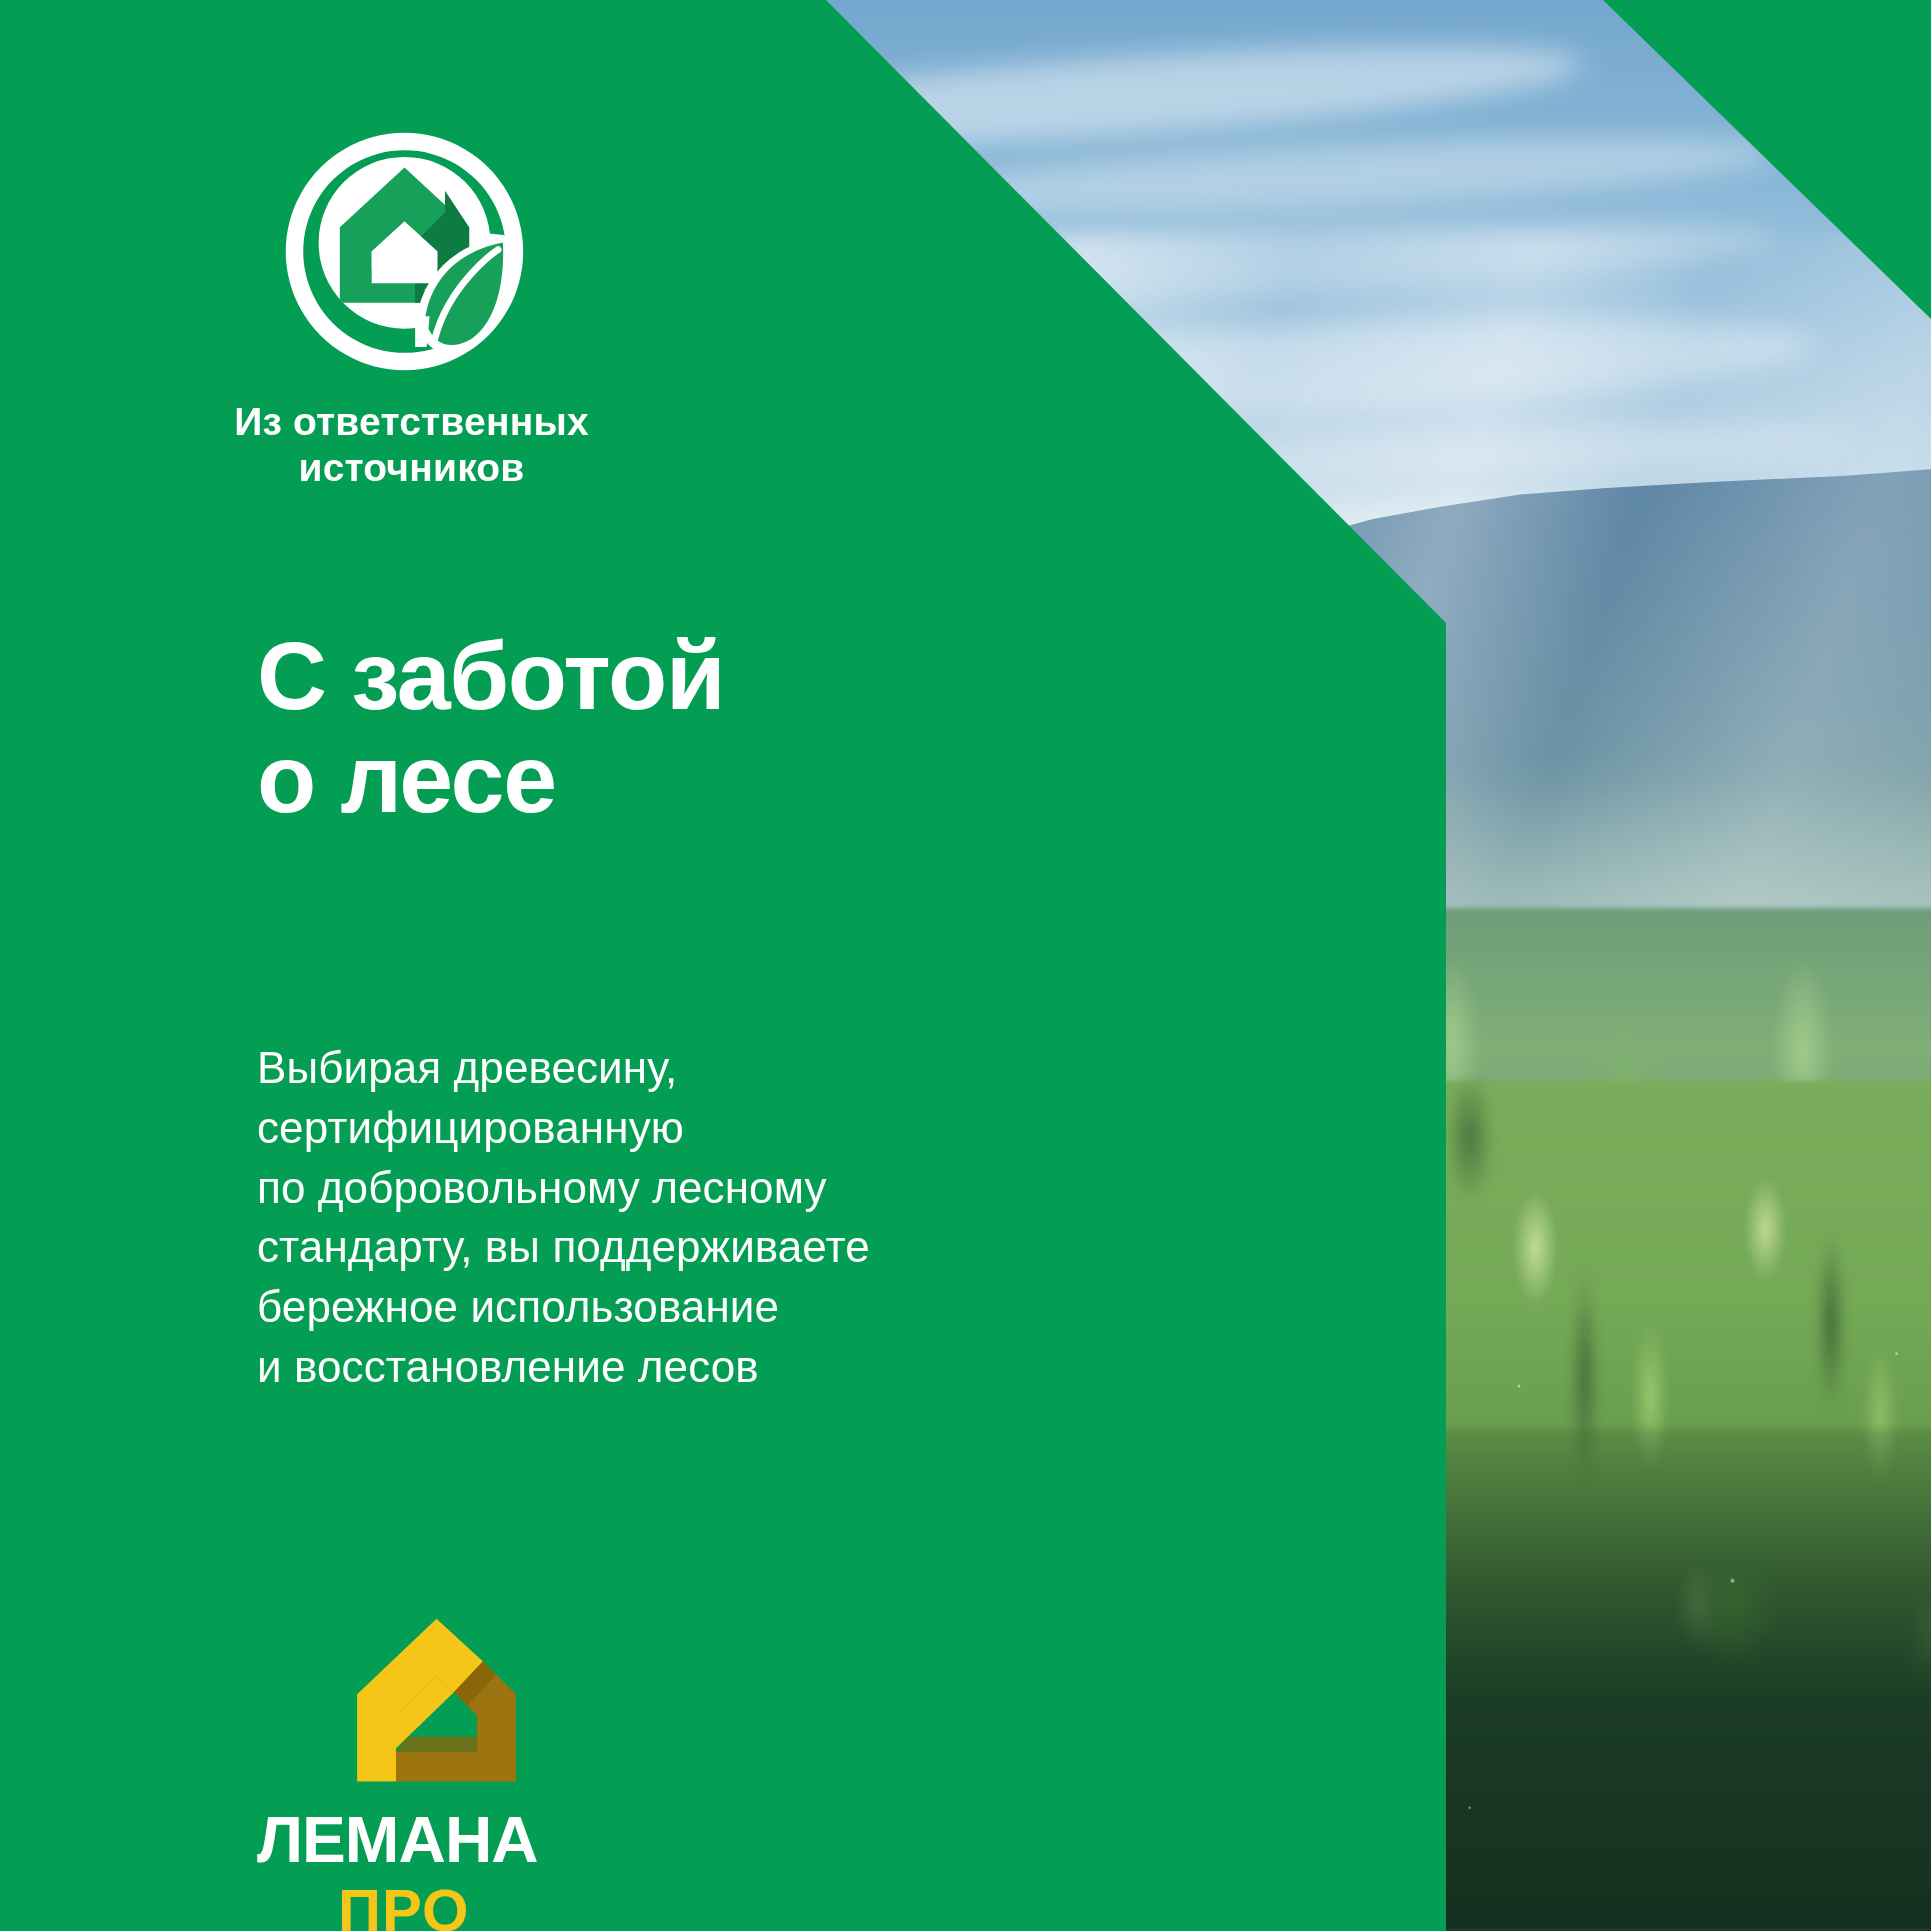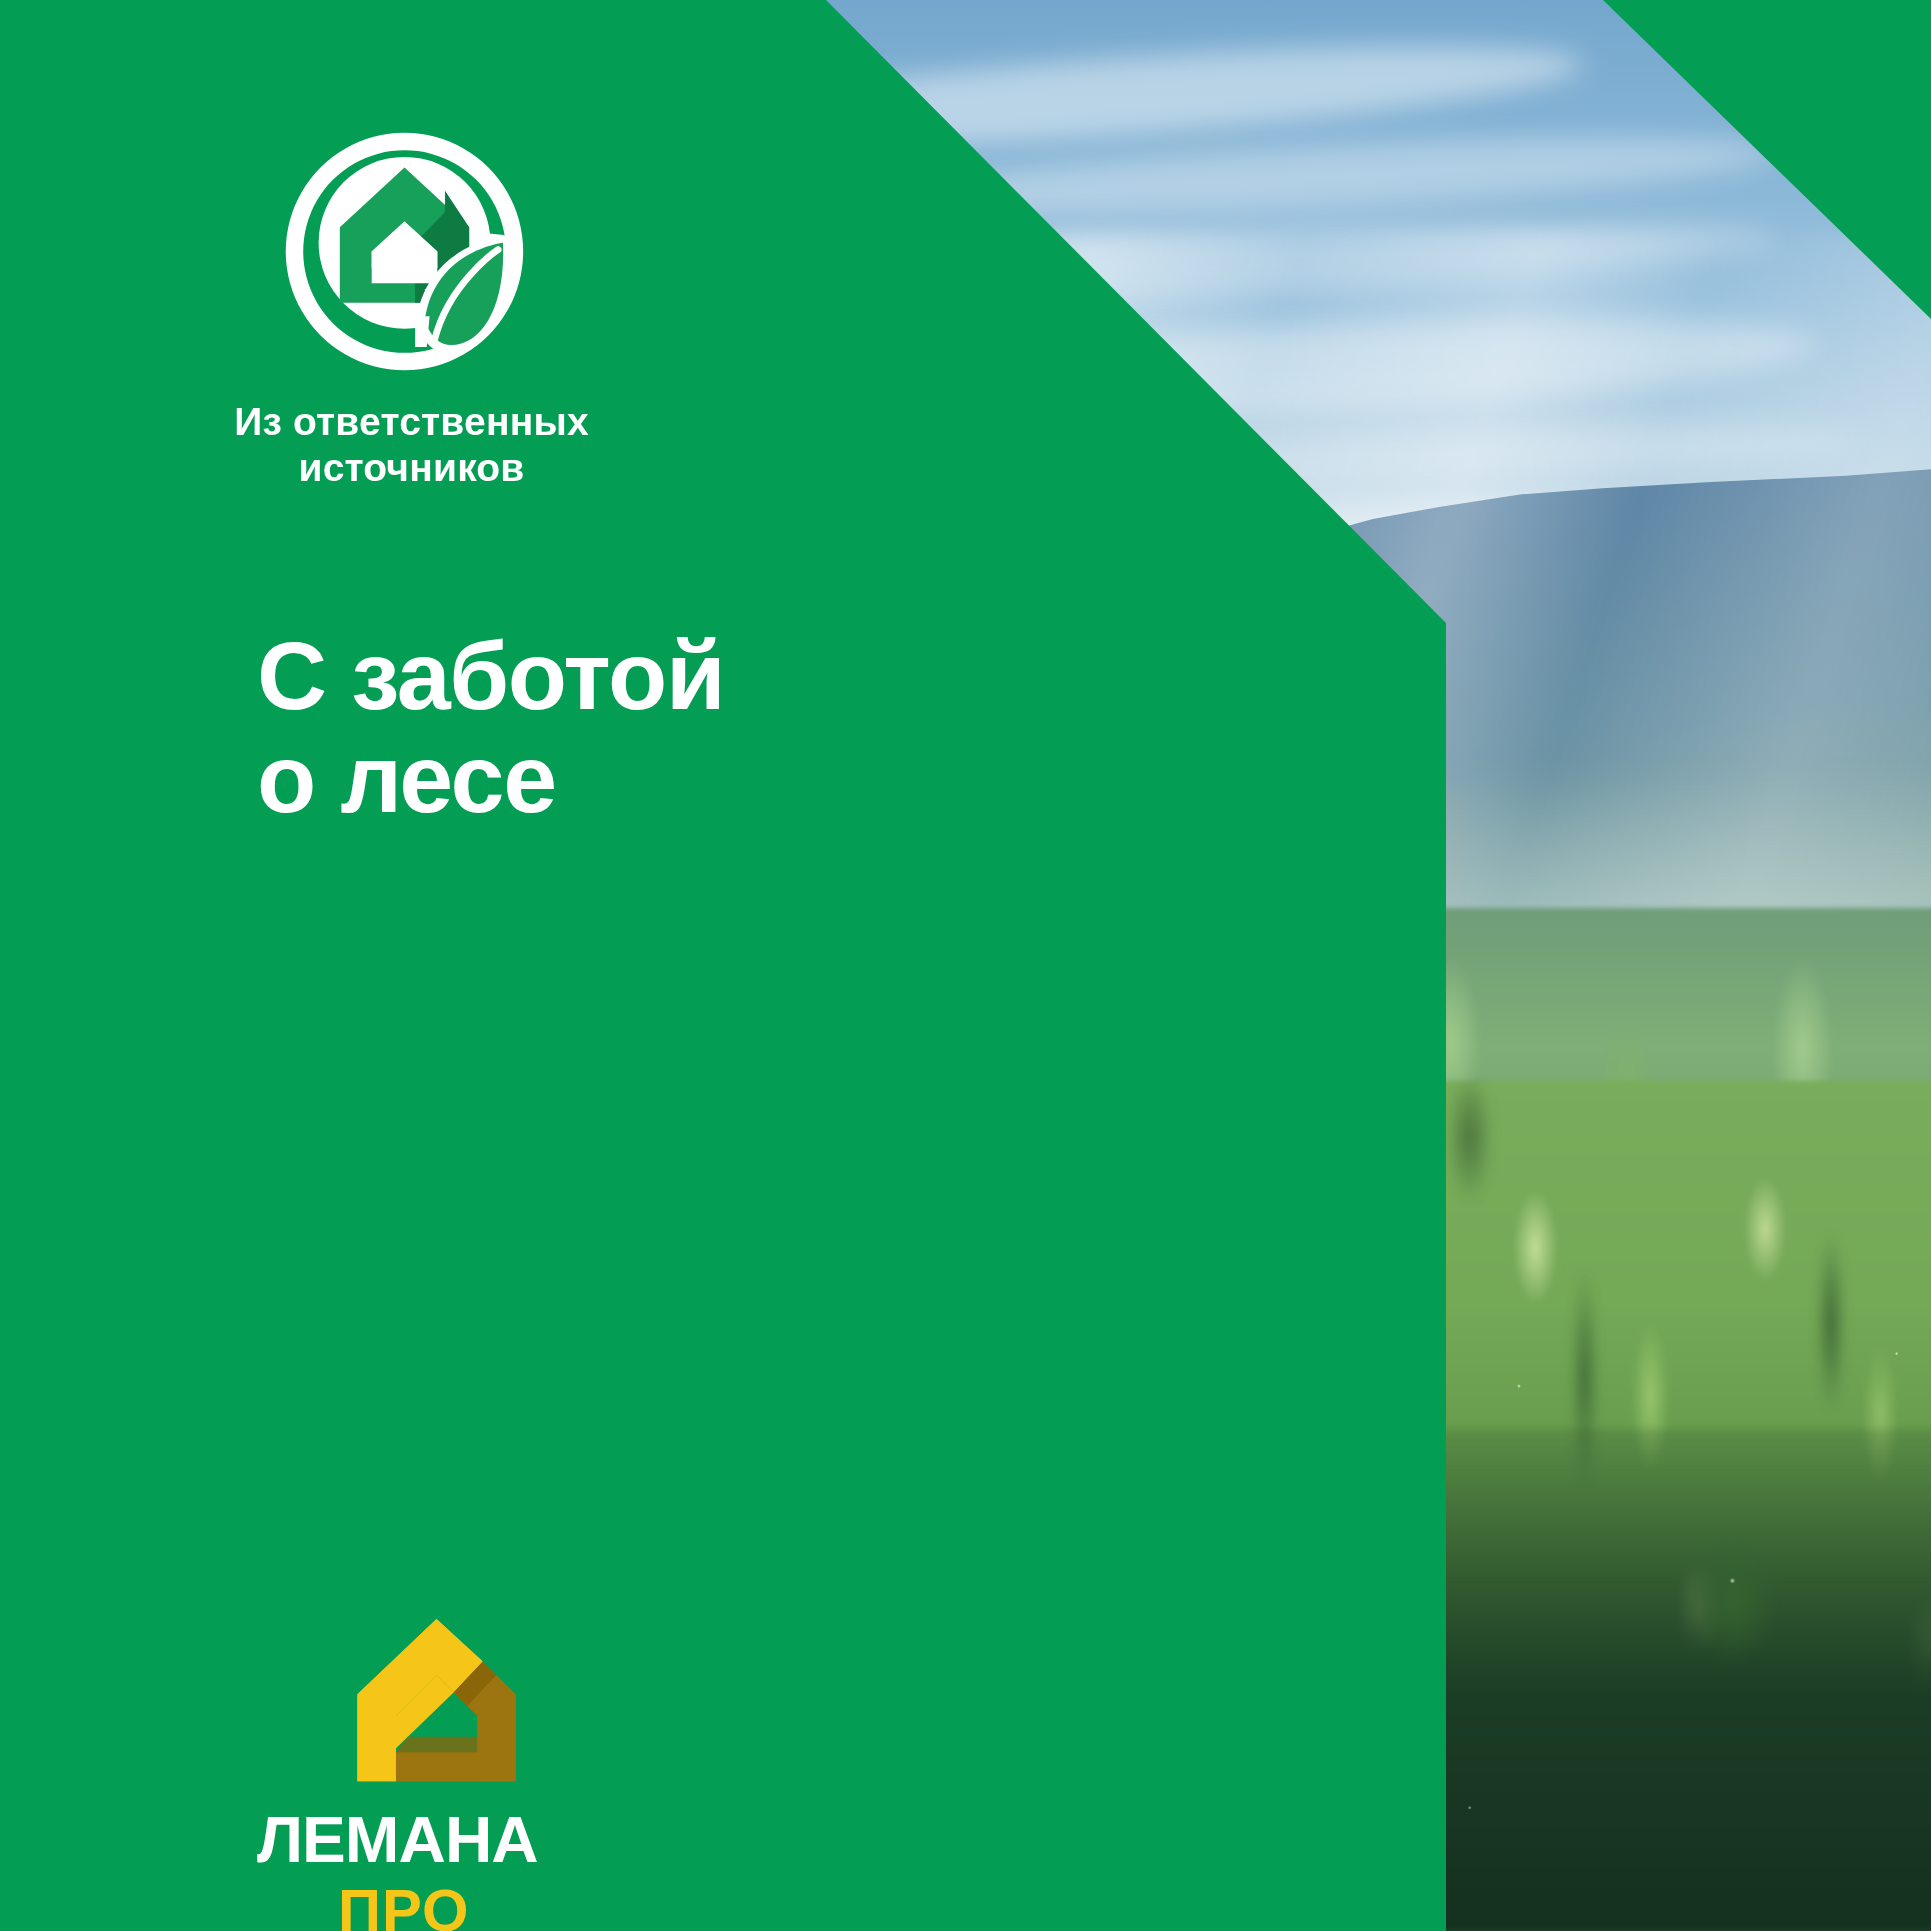--- a/index.html
+++ b/index.html
@@ -289,20 +289,26 @@
 
         <path d="M140 196 L155 196 L152 228 L140 228 Z" fill="#ffffff"></path>
       </svg>
       <div class="cert-caption">Из ответственных
 источников</div>
     </div>
 
     <h1 class="headline">С заботой
 о лесе</h1>
 
+    <p class="body-copy">Выбирая древесину,
+сертифицированную
+по добровольному лесному
+стандарту, вы поддерживаете
+бережное использование
+и восстановление лесов</p>
 
     <div class="brand">
       <svg class="brand-mark" viewBox="0 0 200 172">
 
         <path d="M100 0 L148 44 L118 76 L100 58 L58 100 L58 168 L18 168 L18 78 Z" fill="#f5c518"></path>
 
         <path d="M148 44 L182 78 L182 168 L58 168 L58 138 L142 138 L142 100 L118 76 Z" fill="#9c7410"></path>
 
         <path d="M148 44 L118 76 L130 88 L160 56 Z" fill="#7e5c09" opacity=".55"></path>
         <path d="M58 138 L68 124 L142 124 L142 138 Z" fill="#7e5c09" opacity=".4"></path>

